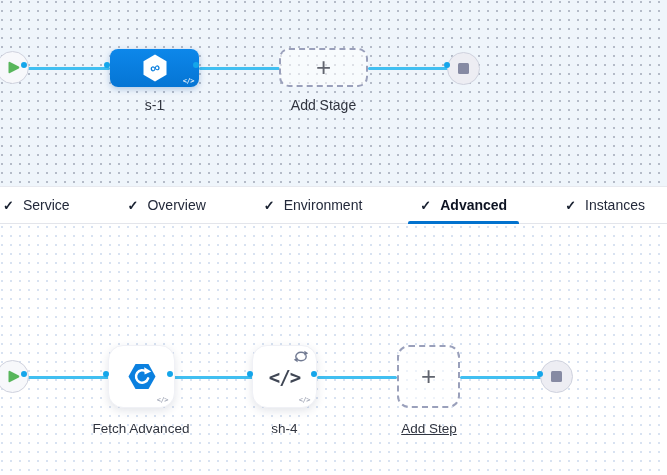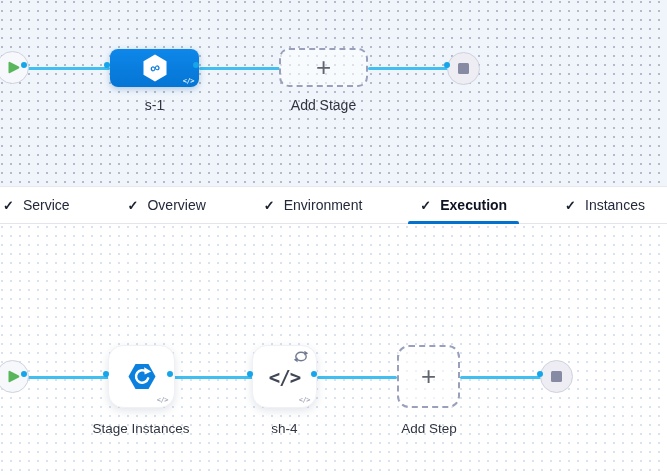--- a/index.html
+++ b/index.html
@@ -123,21 +123,21 @@
     <div class="tab">
       <span class="check">✓</span>
       <span>Overview</span>
     </div>
     <div class="tab">
       <span class="check">✓</span>
       <span>Environment</span>
     </div>
     <div class="tab active">
       <span class="check">✓</span>
-      <span>Execution</span>
+      <span>Advanced</span>
       <div class="tab-indicator"></div>
     </div>
     <div class="tab">
       <span class="check">✓</span>
       <span>Instances</span>
     </div>
   </div>
 
   <div id="canvas-bottom" class="canvas">
     <div class="edge" style="left:27px;  top:151.5px; width:82px;"></div>
@@ -180,18 +180,18 @@
       <div class="stop-square"></div>
     </div>
 
     <div class="port" style="left:21px;  top:147px;"></div>
     <div class="port" style="left:103px; top:147px;"></div>
     <div class="port" style="left:167px; top:147px;"></div>
     <div class="port" style="left:247px; top:147px;"></div>
     <div class="port" style="left:311px; top:147px;"></div>
     <div class="port" style="left:537px; top:147px;"></div>
 
-    <div class="node-label small" style="left:61px; top:197px; width:160px;">Stage Instances</div>
+    <div class="node-label small" style="left:61px; top:197px; width:160px;">Fetch Advanced</div>
     <div class="node-label small" style="left:252px; top:197px; width:65px;">sh-4</div>
-    <div class="node-label small" style="left:383px; top:197px; width:92px;">Add Step</div>
+    <div class="node-label small" style="left:383px; top:197px; width:92px;text-decoration:underline;">Add Step</div>
   </div>
 
 </div>
 
 </body></html>

